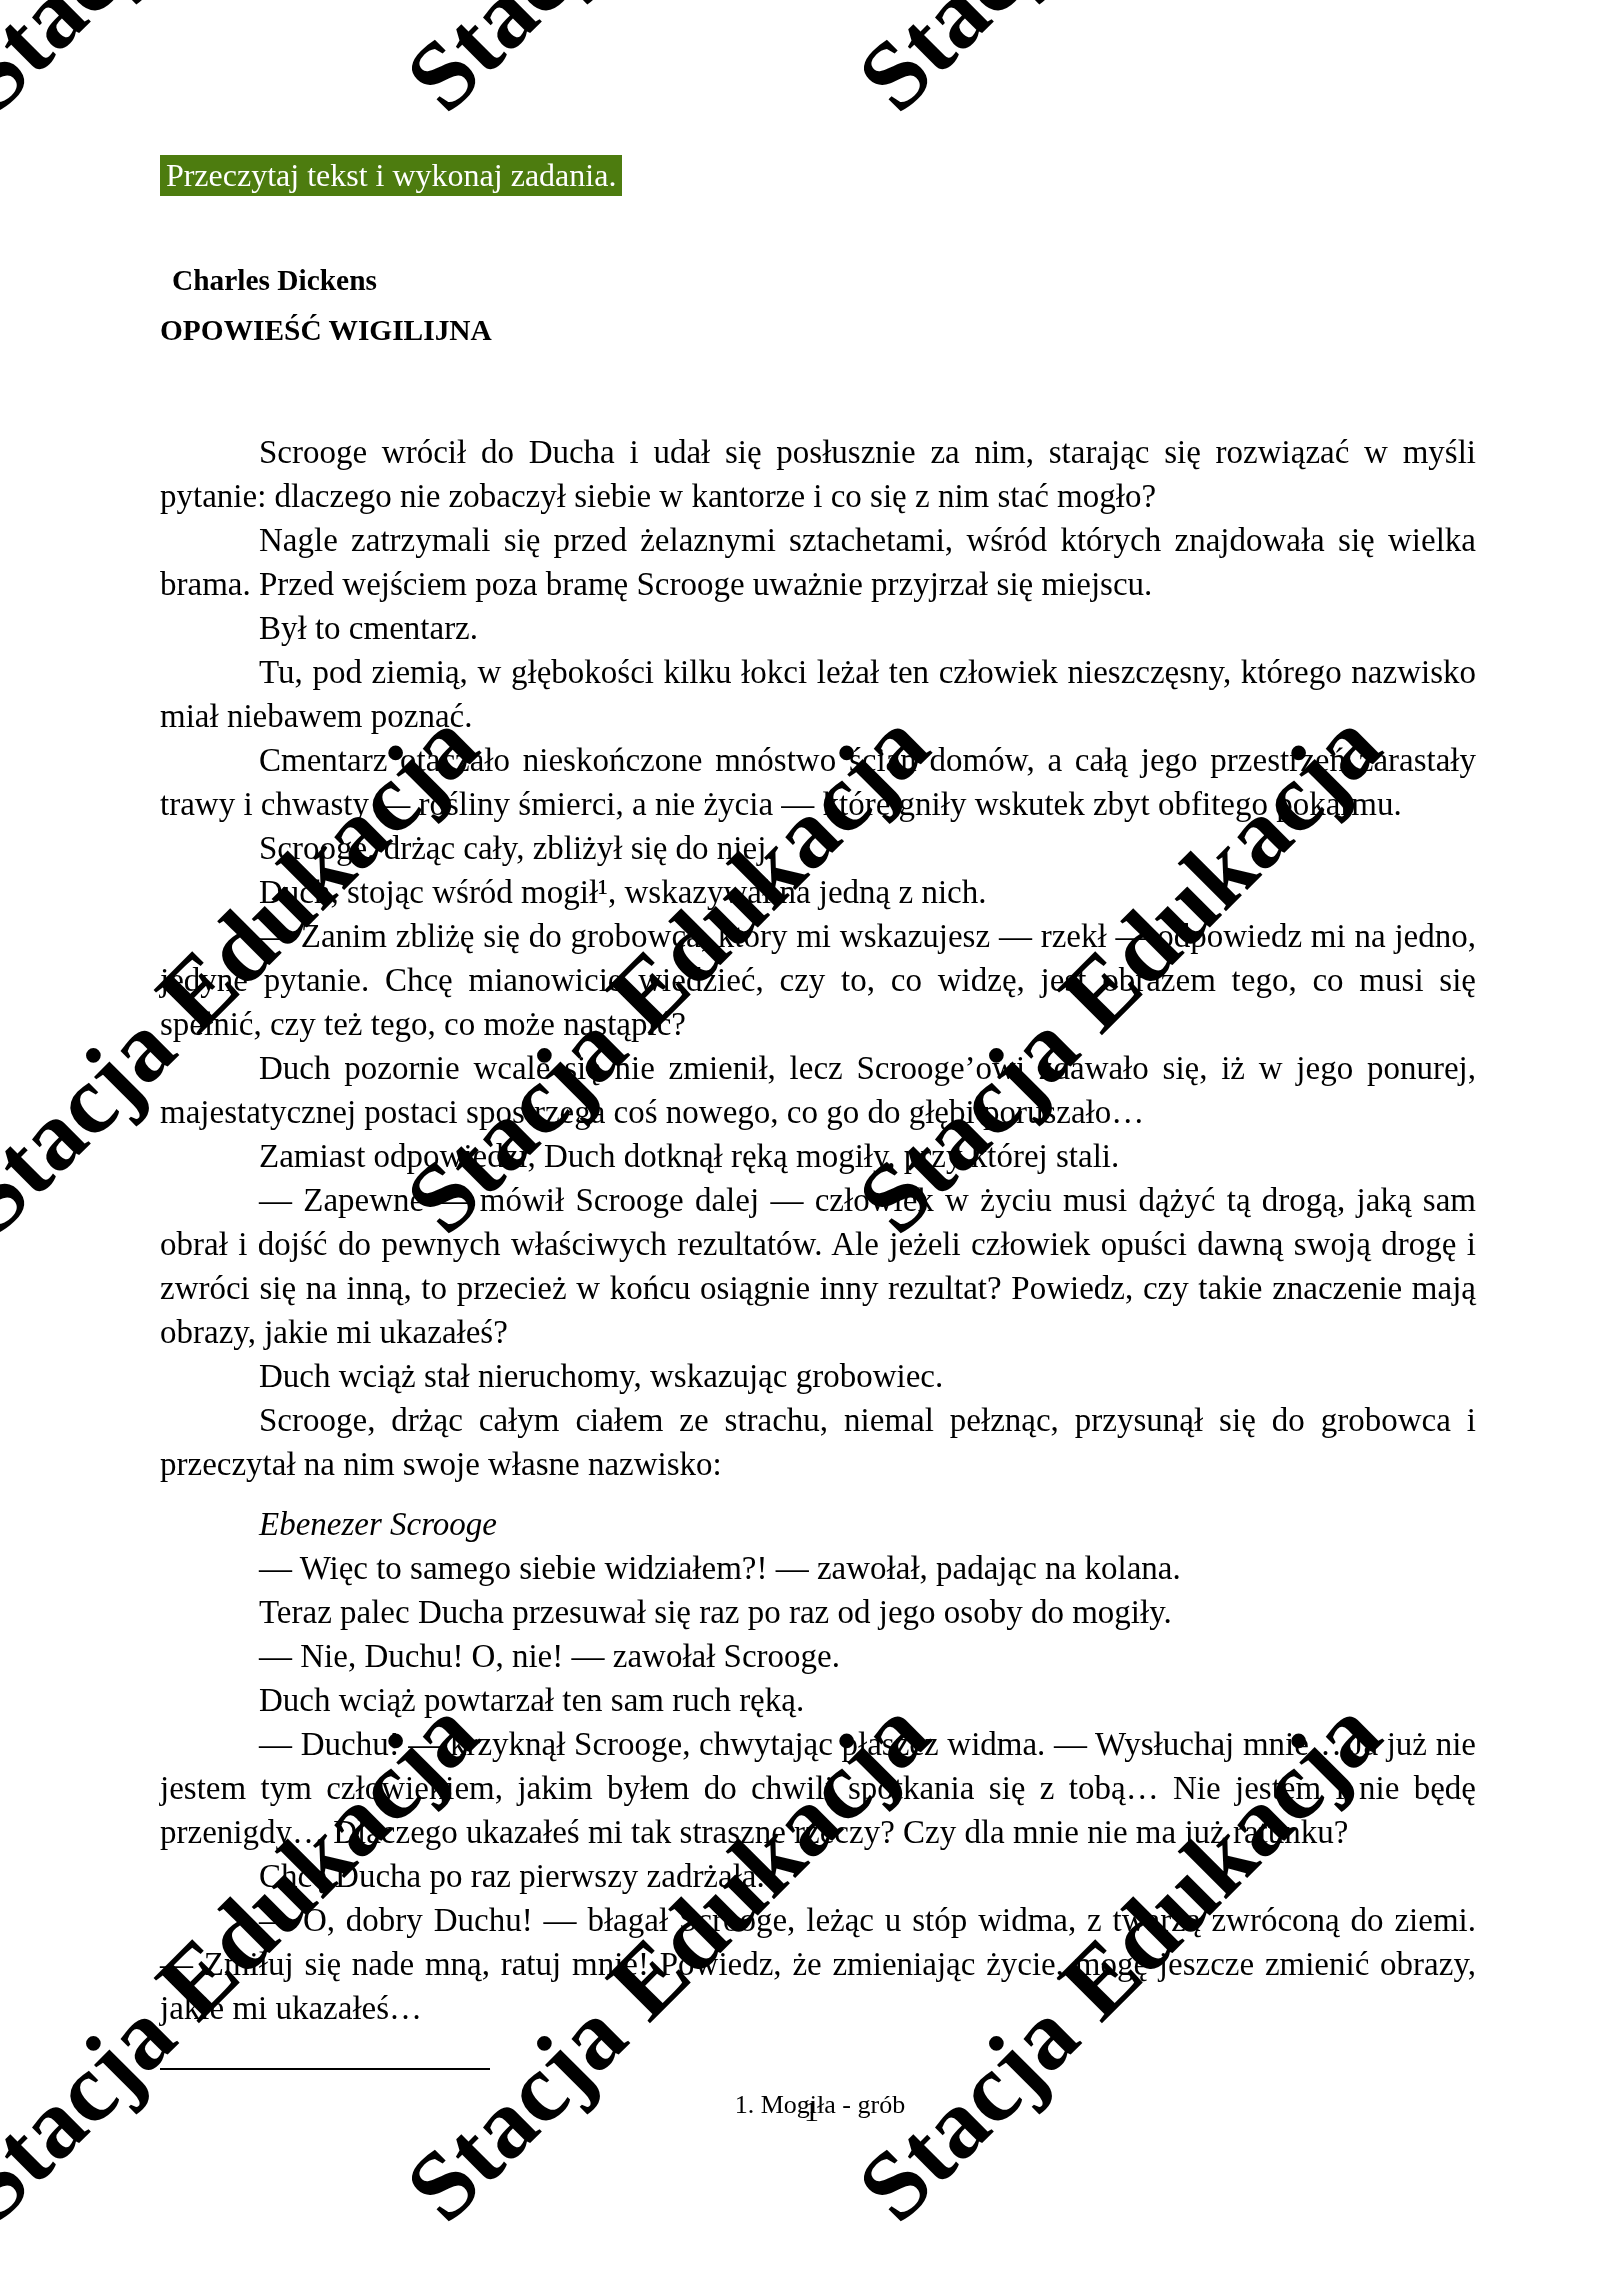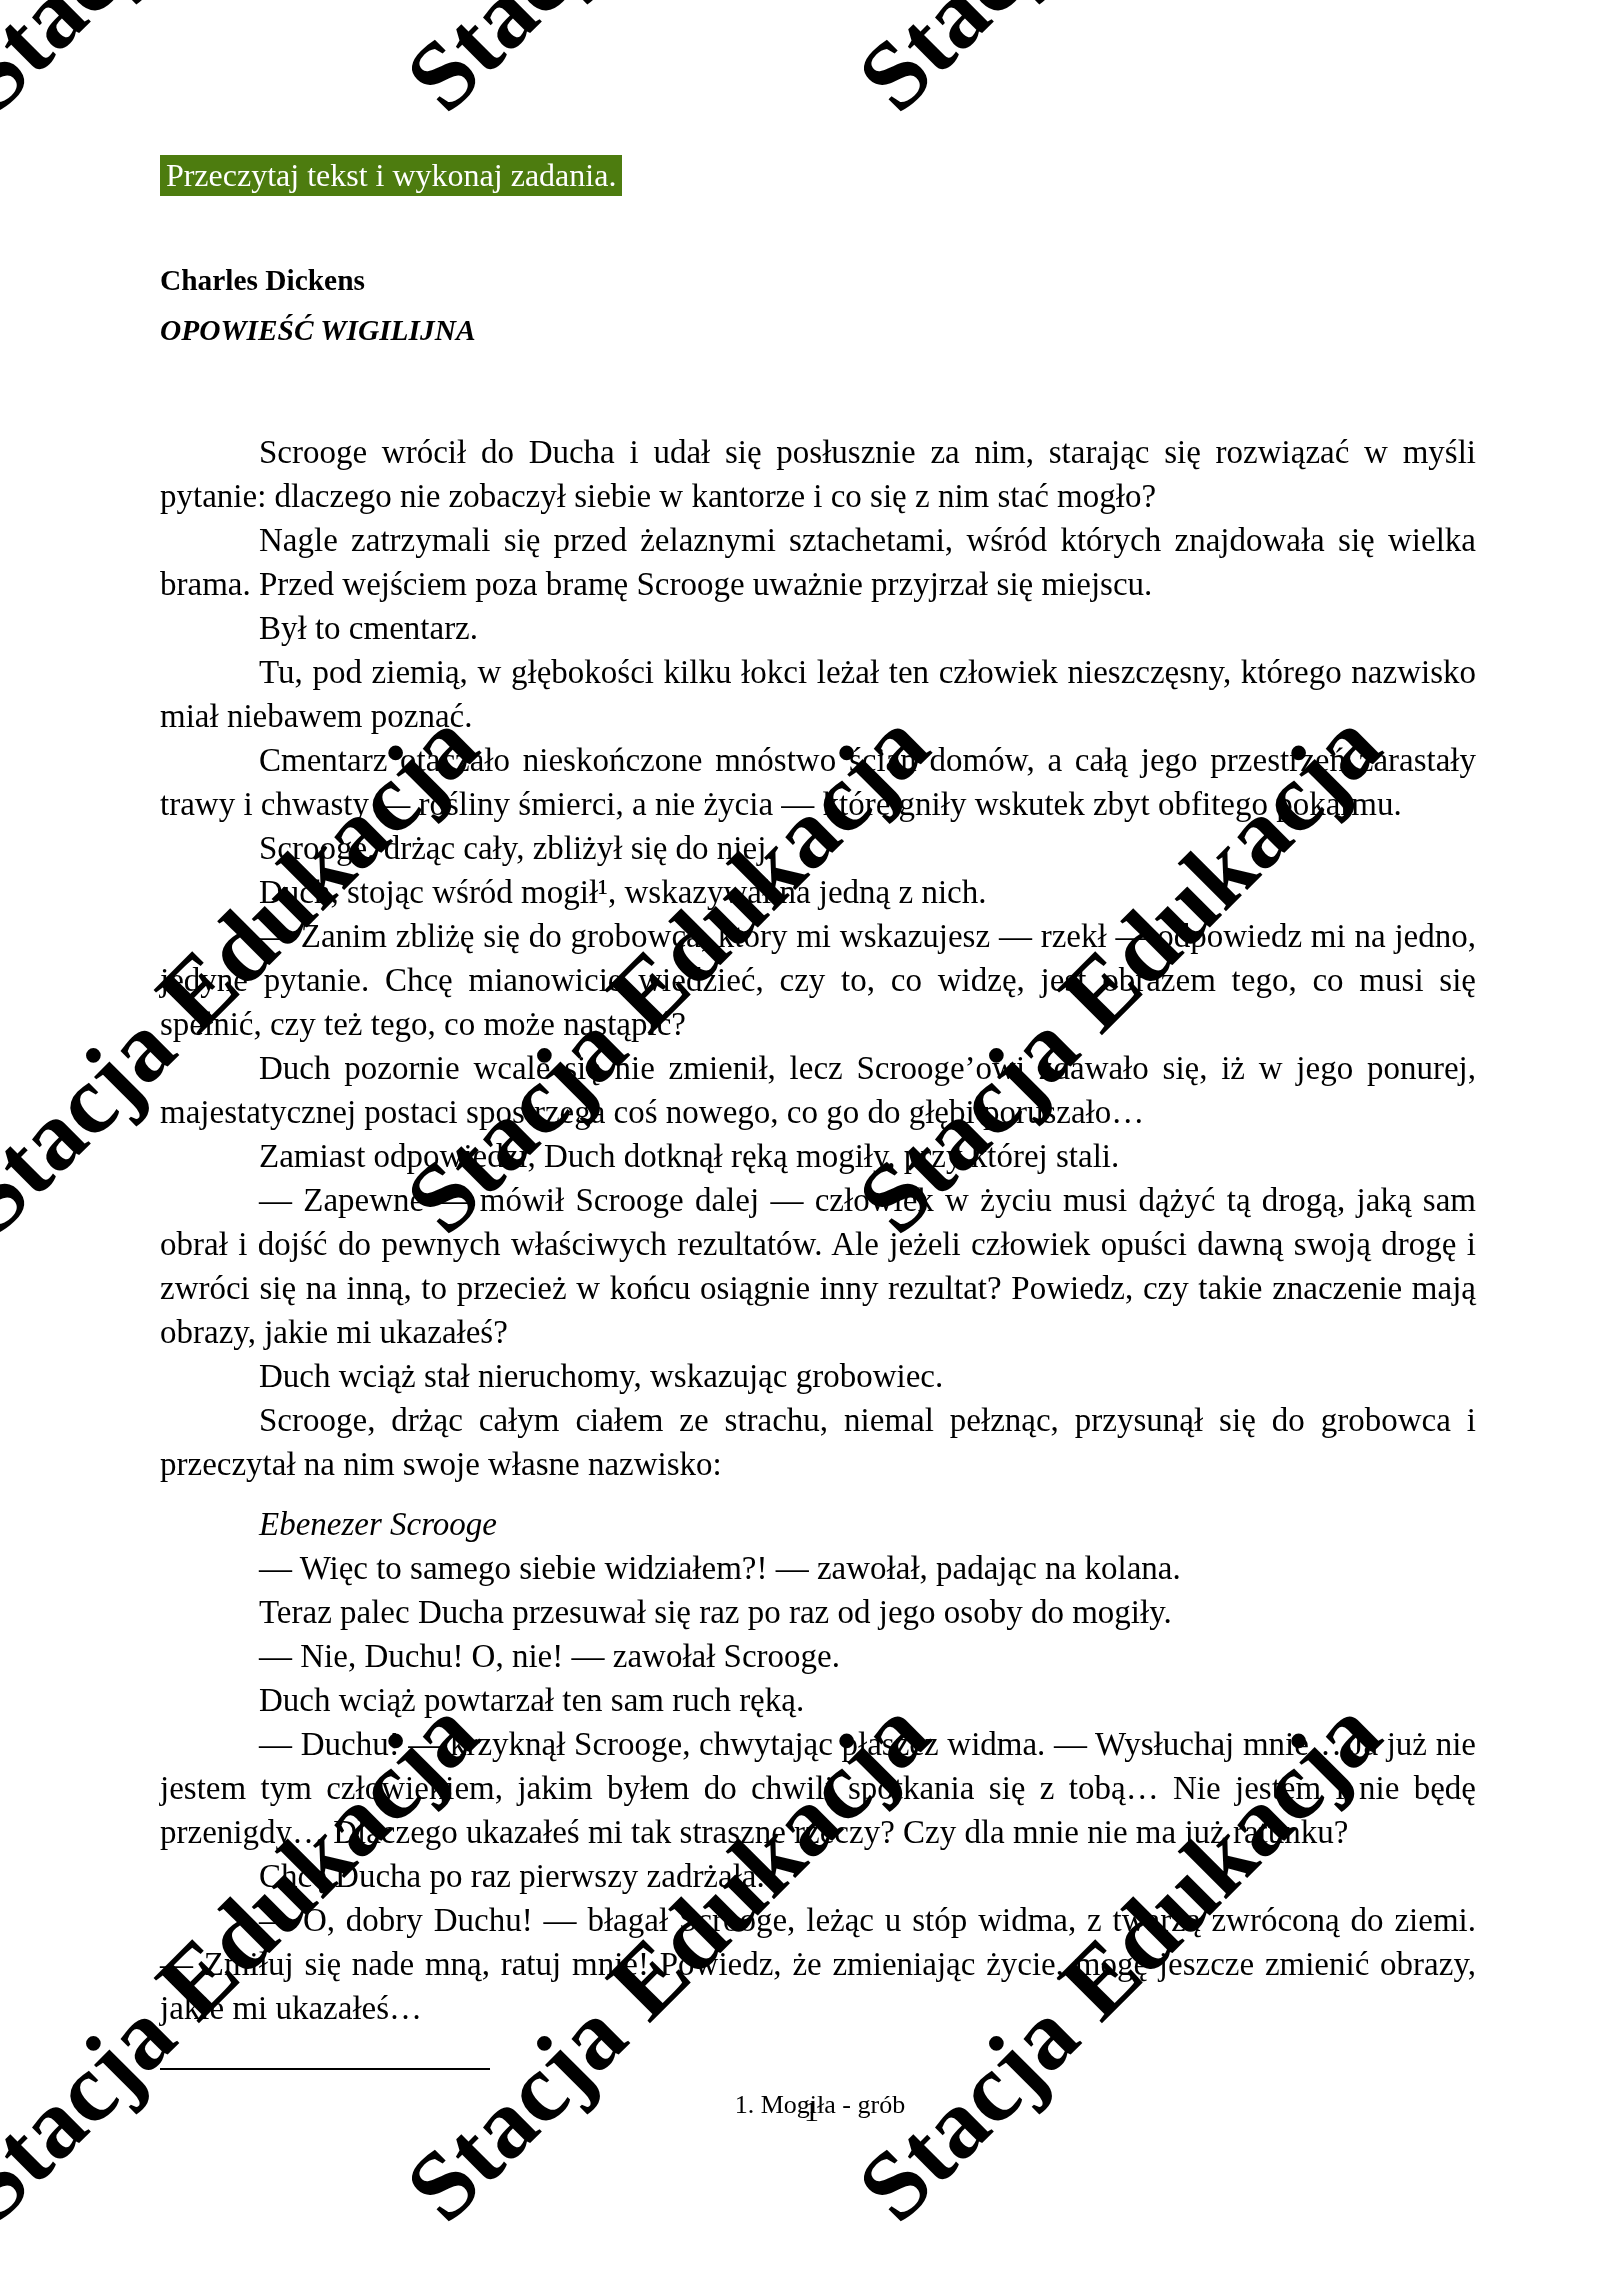--- a/index.html
+++ b/index.html
@@ -44,31 +44,30 @@
   }
   .instruction {
     display: inline-block;
     background: #4d7c0f;
     color: #ffffff;
     font-size: 32px;
     line-height: 37px;
     padding: 2px 5.9px;
   }
   .author {
-    margin: 65px 0 0 0;
+    margin: 65px 0 0 12px;
     font-weight: bold;
     font-size: 29.4px;
     line-height: 39px;
   }
   .doc-title {
     margin: 10.5px 0 0 0;
     font-weight: bold;
     font-size: 29.4px;
     line-height: 39px;
-    font-style: italic;
   }
   .body-text {
     margin-top: 80px;
     font-size: 33px;
     line-height: 44px;
     text-align: justify;
   }
   .body-text p {
     margin: 0;
     text-indent: 99px;

